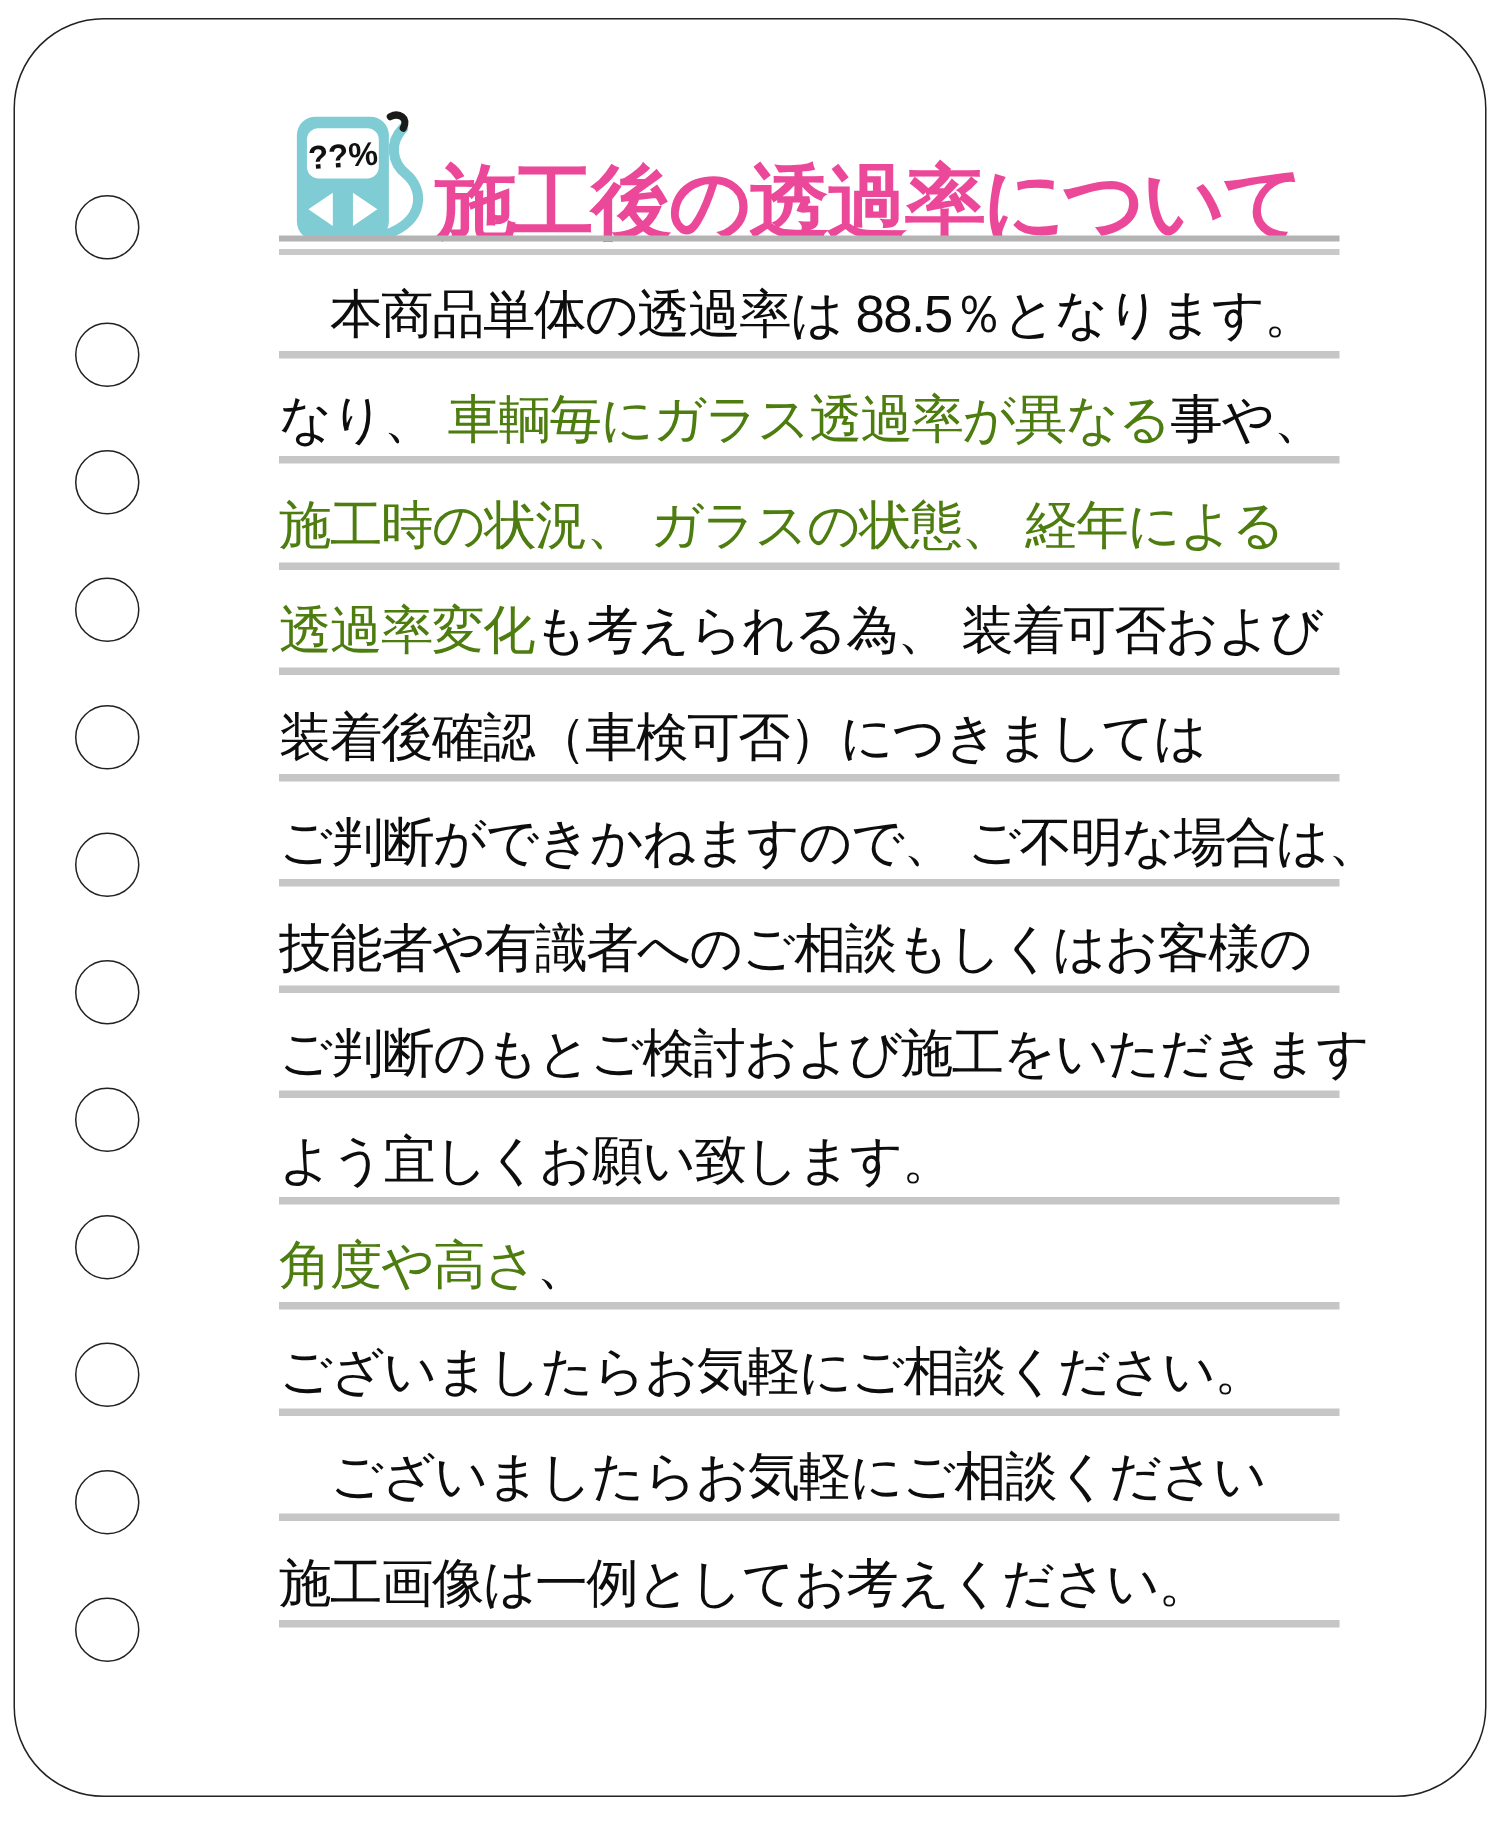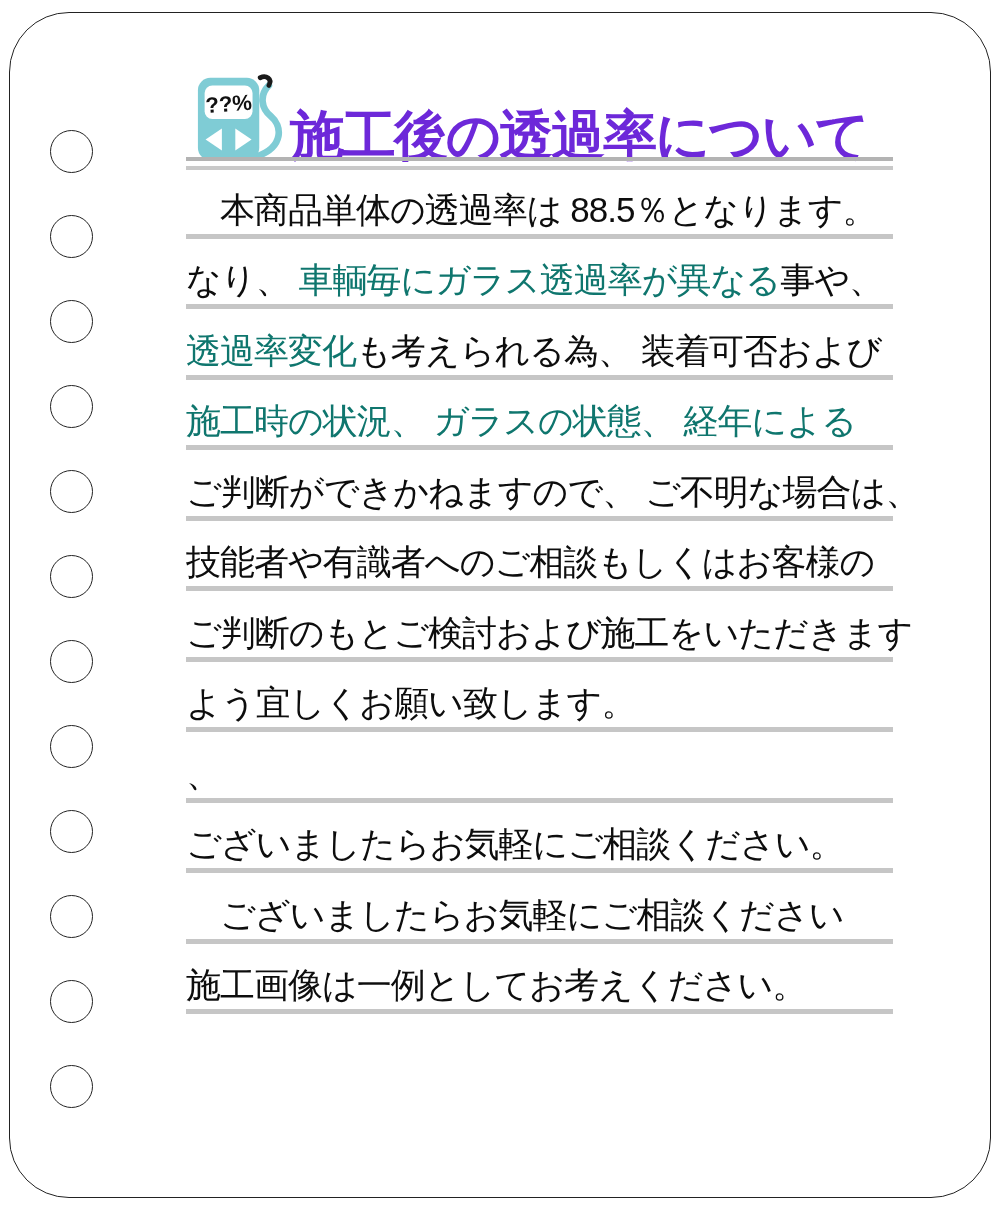--- a/index.html
+++ b/index.html
@@ -35,21 +35,21 @@
   }
   .meter-icon{
     position:absolute;left:10px;top:6px;
   }
   .page-title{
     position:absolute;
     left:104px;bottom:-2px;
     font-size:54px;
     font-weight:900;
     letter-spacing:-2px;
-    color:#6d28d9;
+    color:#ec4899;
     white-space:pre;
     line-height:1;
   }
   .title-rule-1{
     position:absolute;left:186px;top:157px;
     width:707px;height:4px;background:#b3b3b3;
   }
   .title-rule-2{
     position:absolute;left:186px;top:166px;
     width:707px;height:4px;background:#c9c9c9;
@@ -65,21 +65,21 @@
     display:flex;
     align-items:flex-end;
     padding-bottom:7px;
     font-size:35px;
     letter-spacing:-1px;
     line-height:1;
     color:#0d0d0d;
     white-space:pre;
     overflow:visible;
   }
-  .seg-pink{color:#0f766e;}
+  .seg-pink{color:#4d7c0f;}
   .seg-black{color:#0d0d0d;}
 </style>
 </head>
 <body>
 
 <div id="canvas">
 
   <div class="sheet"></div>
 
   <div id="holes">
@@ -113,25 +113,26 @@
     </svg>
     <div class="page-title">施工後の透過率について</div>
   </div>
 
   <div class="title-rule-1"></div>
   <div class="title-rule-2"></div>
 
   <div class="lines" id="lines">
       <div class="text-line"><span class="seg-black">　本商品単体の透過率は 88.5％となります。</span></div>
       <div class="text-line"><span class="seg-black">なり、 </span><span class="seg-pink">車輌毎にガラス透過率が異なる</span><span class="seg-black">事や、</span></div>
+      <div class="text-line"><span class="seg-pink">施工時の状況、 ガラスの状態、 経年による</span></div>
       <div class="text-line"><span class="seg-pink">透過率変化</span><span class="seg-black">も考えられる為、 装着可否および</span></div>
-      <div class="text-line"><span class="seg-pink">施工時の状況、 ガラスの状態、 経年による</span></div>
+      <div class="text-line"><span class="seg-black">装着後確認（車検可否）につきましては</span></div>
       <div class="text-line"><span class="seg-black">ご判断ができかねますので、 ご不明な場合は、</span></div>
       <div class="text-line"><span class="seg-black">技能者や有識者へのご相談もしくはお客様の</span></div>
       <div class="text-line"><span class="seg-black">ご判断のもとご検討および施工をいただきます</span></div>
       <div class="text-line"><span class="seg-black">よう宜しくお願い致します。</span></div>
-      <div class="text-line"><span class="seg-black">、</span></div>
+      <div class="text-line"><span class="seg-pink">角度や高さ</span><span class="seg-black">、</span></div>
       <div class="text-line"><span class="seg-black">ございましたらお気軽にご相談ください。</span></div>
       <div class="text-line"><span class="seg-black">　ございましたらお気軽にご相談ください</span></div>
       <div class="text-line"><span class="seg-black">施工画像は一例としてお考えください。</span></div>
     </div>
 
 </div>
 
 </body></html>

